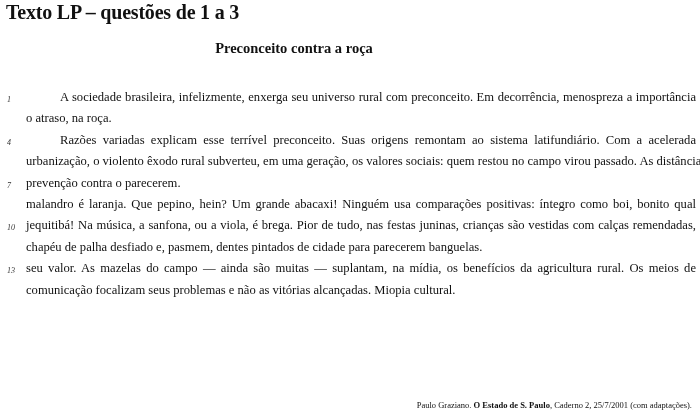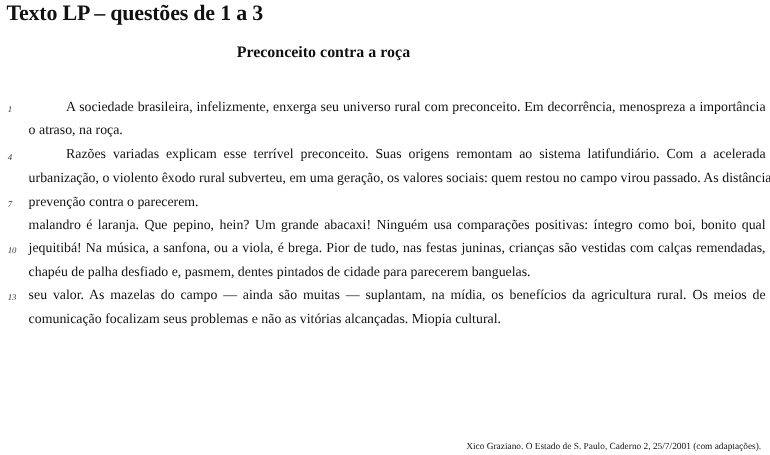--- a/index.html
+++ b/index.html
@@ -27,34 +27,34 @@
     .line.last { text-align-last: left; }
     .line.indent { padding-left: 34px; }
     .lineno {
       position: absolute; left: -19px; top: 2px;
       font-size: 8px; font-style: italic; color: #333;
     }
     .source {
       position: absolute; right: 8px; top: 400px;
       font-size: 8.5px;
     }
-    .source .paper { font-weight: normal; }
+    .source .paper { font-weight: bold; }
   </style>
 </head>
 <body>
 
 <div class="header">Texto LP – questões de 1 a 3</div>
 <div class="title">Preconceito contra a roça</div>
 
 <div class="body-text">
   <div class="line indent"><span class="lineno">1</span><span>A sociedade brasileira, infelizmente, enxerga seu universo rural com preconceito. Em decorrência, menospreza a importância</span></div>
   <div class="line last"><span>o atraso, na roça.</span></div>
   <div class="line indent"><span class="lineno">4</span><span>Razões variadas explicam esse terrível preconceito. Suas origens remontam ao sistema latifundiário. Com a acelerada</span></div>
   <div class="line"><span>urbanização, o violento êxodo rural subverteu, em uma geração, os valores sociais: quem restou no campo virou passado. As distâncias</span></div>
   <div class="line last"><span class="lineno">7</span><span>prevenção contra o parecerem.</span></div>
   <div class="line"><span>malandro é laranja. Que pepino, hein? Um grande abacaxi! Ninguém usa comparações positivas: íntegro como boi, bonito qual</span></div>
   <div class="line"><span class="lineno">10</span><span>jequitibá! Na música, a sanfona, ou a viola, é brega. Pior de tudo, nas festas juninas, crianças são vestidas com calças remendadas,</span></div>
   <div class="line last"><span>chapéu de palha desfiado e, pasmem, dentes pintados de cidade para parecerem banguelas.</span></div>
   <div class="line"><span class="lineno">13</span><span>seu valor. As mazelas do campo — ainda são muitas — suplantam, na mídia, os benefícios da agricultura rural. Os meios de</span></div>
   <div class="line last"><span>comunicação focalizam seus problemas e não as vitórias alcançadas. Miopia cultural.</span></div>
 </div>
 
-<div class="source"><span>Xico Graziano. </span><span class="paper">O Estado de S. Paulo</span><span>, Caderno 2, 25/7/2001 (com adaptações).</span></div>
+<div class="source"><span>Paulo Graziano. </span><span class="paper">O Estado de S. Paulo</span><span>, Caderno 2, 25/7/2001 (com adaptações).</span></div>
 
 </body></html>

